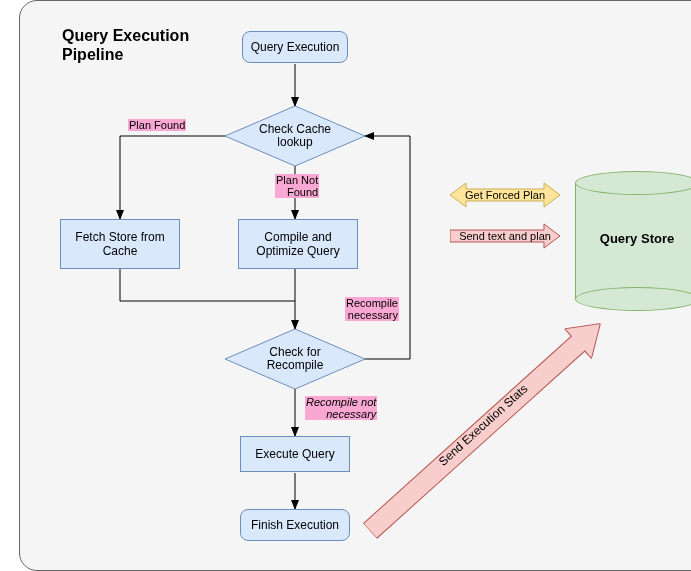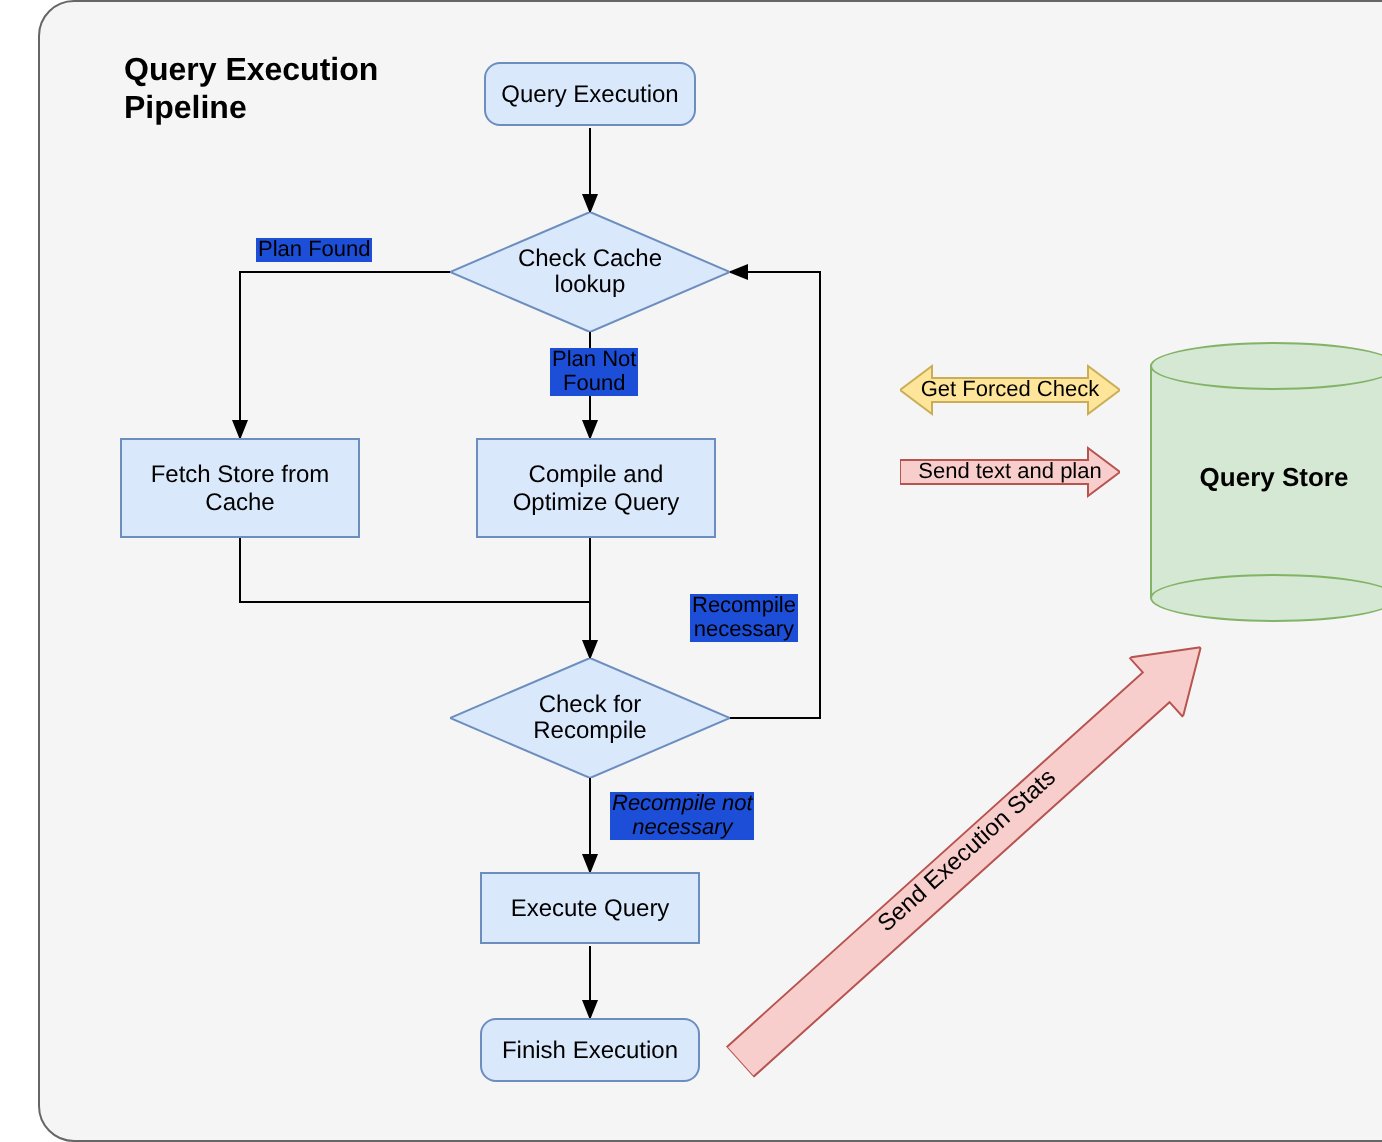--- a/index.html
+++ b/index.html
@@ -52,24 +52,24 @@
     display: flex;
     align-items: center;
     justify-content: center;
     text-align: center;
     font-size: 12px;
     line-height: 1.1;
   }
   .edge-label {
     position: absolute;
     font-size: 11px;
-    background: #1d4ed8;
+    background: #f9a8d4;
     padding: 0 1px;
     white-space: pre-line;
-    text-align: center;
+    text-align: right;
   }
   .cylinder {
     position: absolute;
     width: 124px;
     height: 140px;
   }
   .cyl-body {
     position: absolute;
     top: 12px;
     width: 100%;
@@ -231,21 +231,21 @@
     <div class="cyl-body"></div>
     <div class="cyl-top"></div>
     <div class="cyl-bottom"></div>
     <div class="cyl-label">Query Store</div>
   </div>
 
   <div class="double-arrow" style="left:430px; top:180px;">
     <svg width="110" height="28">
         <polygon points="0,14 16,2 16,8 94,8 94,2 110,14 94,26 94,20 16,20 16,26" fill="#ffe599" stroke="#c9ae57"></polygon>
       </svg>
-    <span class="al">Get Forced Check</span>
+    <span class="al">Get Forced Plan</span>
   </div>
 
   <div class="single-arrow" style="left:430px; top:222px;">
     <svg width="110" height="26">
         <polygon points="0,7 94,7 94,1 110,13 94,25 94,19 0,19" fill="#f8cecc" stroke="#b85450"></polygon>
       </svg>
     <span class="al">Send text and plan</span>
   </div>
 
 

